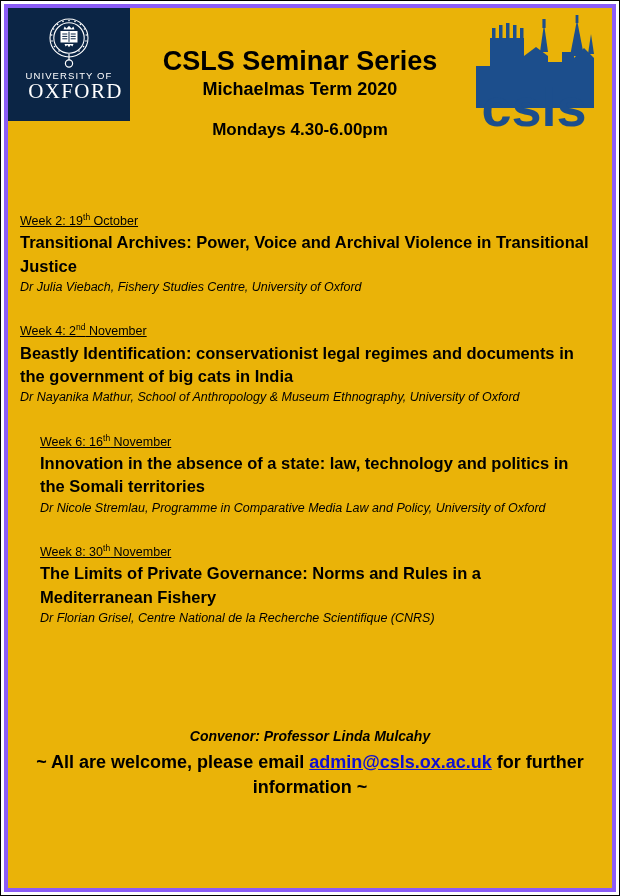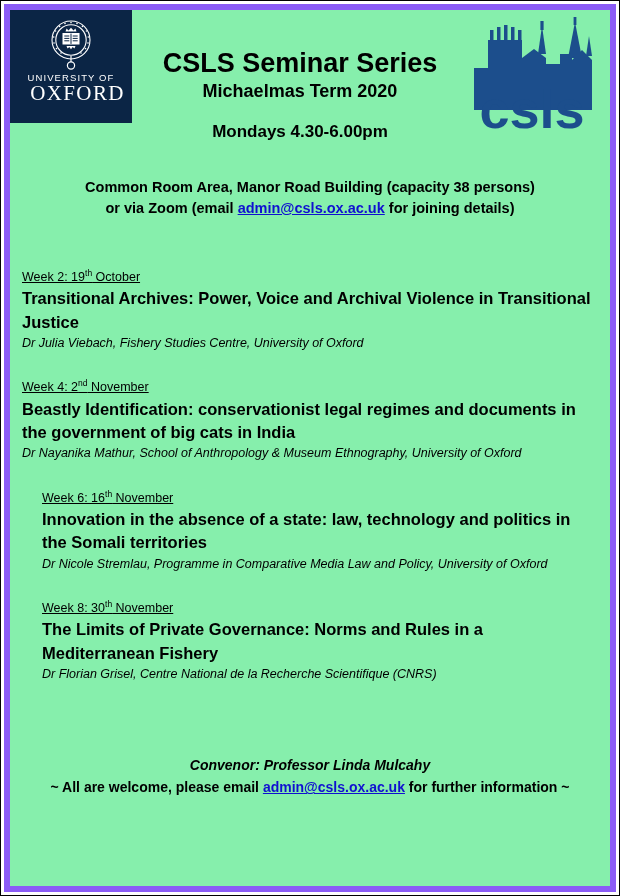--- a/index.html
+++ b/index.html
@@ -23,22 +23,22 @@
     height: 896px;
     border: 1px solid #000000;
     padding: 3px;
     background: #ffffff;
   }
   #poster-inner {
     position: relative;
     box-sizing: border-box;
     width: 100%;
     height: 100%;
-    border: 6px solid #8b5cf6;
-    background: #86efac;
+    border: 4px solid #8b5cf6;
+    background: #eab308;
     overflow: hidden;
   }
 
   
   .header {
     position: relative;
     height: 155px;
   }
 
   
@@ -166,21 +166,21 @@
     bottom: 88px;
     text-align: center;
   }
   .footer-convenor {
     font-size: 14px;
     font-weight: bold;
     font-style: italic;
     line-height: 1.4;
   }
   .footer-welcome {
-    font-size: 14px;
+    font-size: 18px;
     font-weight: bold;
     line-height: 1.4;
     margin-top: 3px;
   }
 </style>
 </head>
 <body>
 
 <div id="poster">
  <div id="poster-inner">
@@ -268,24 +268,20 @@
       </svg>
     </div>
 
     <div class="titles">
       <div class="title-main">CSLS Seminar Series</div>
       <div class="title-sub">Michaelmas Term 2020</div>
       <div class="title-time">Mondays 4.30-6.00pm</div>
     </div>
   </div>
 
-  <div class="venue">
-    <div>Common Room Area, Manor Road Building (capacity 38 persons)</div>
-    <div><span>or via Zoom (email </span><a class="email-link" href="#">admin@csls.ox.ac.uk</a><span> for joining details)</span></div>
-  </div>
 
   <div class="seminars">
 
     <div class="seminar">
       <div class="seminar-week"><span>Week 2: 19</span><sup>th</sup><span> October</span></div>
       <div class="seminar-title">Transitional Archives: Power, Voice and Archival Violence in Transitional Justice</div>
       <div class="seminar-speaker">Dr Julia Viebach, Fishery Studies Centre, University of Oxford</div>
     </div>
 
     <div class="seminar">

